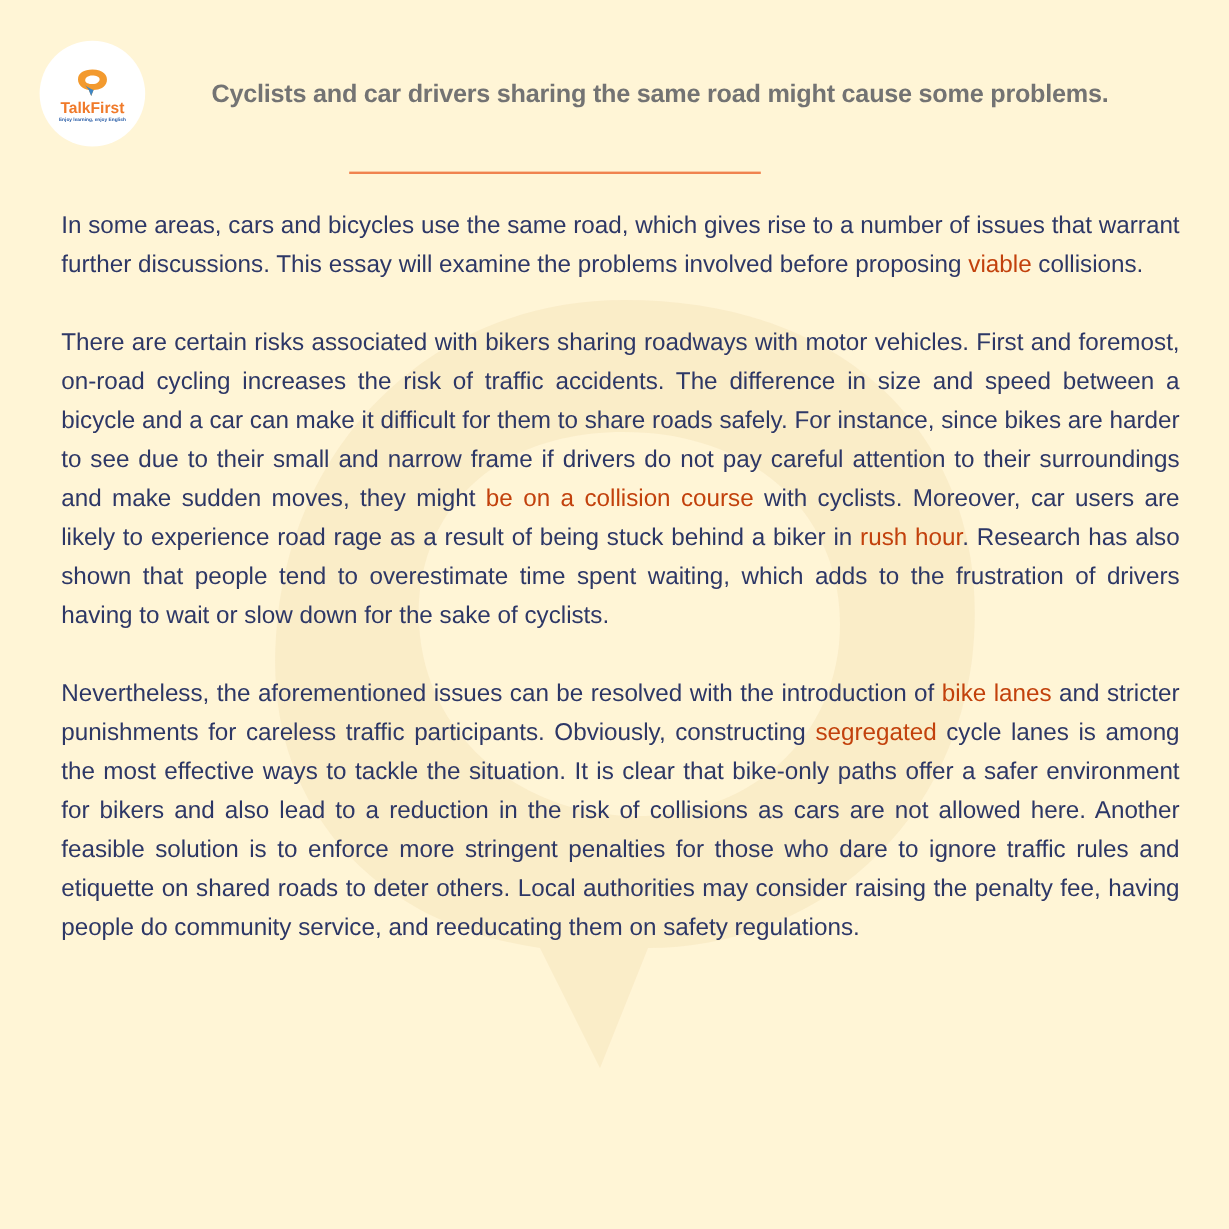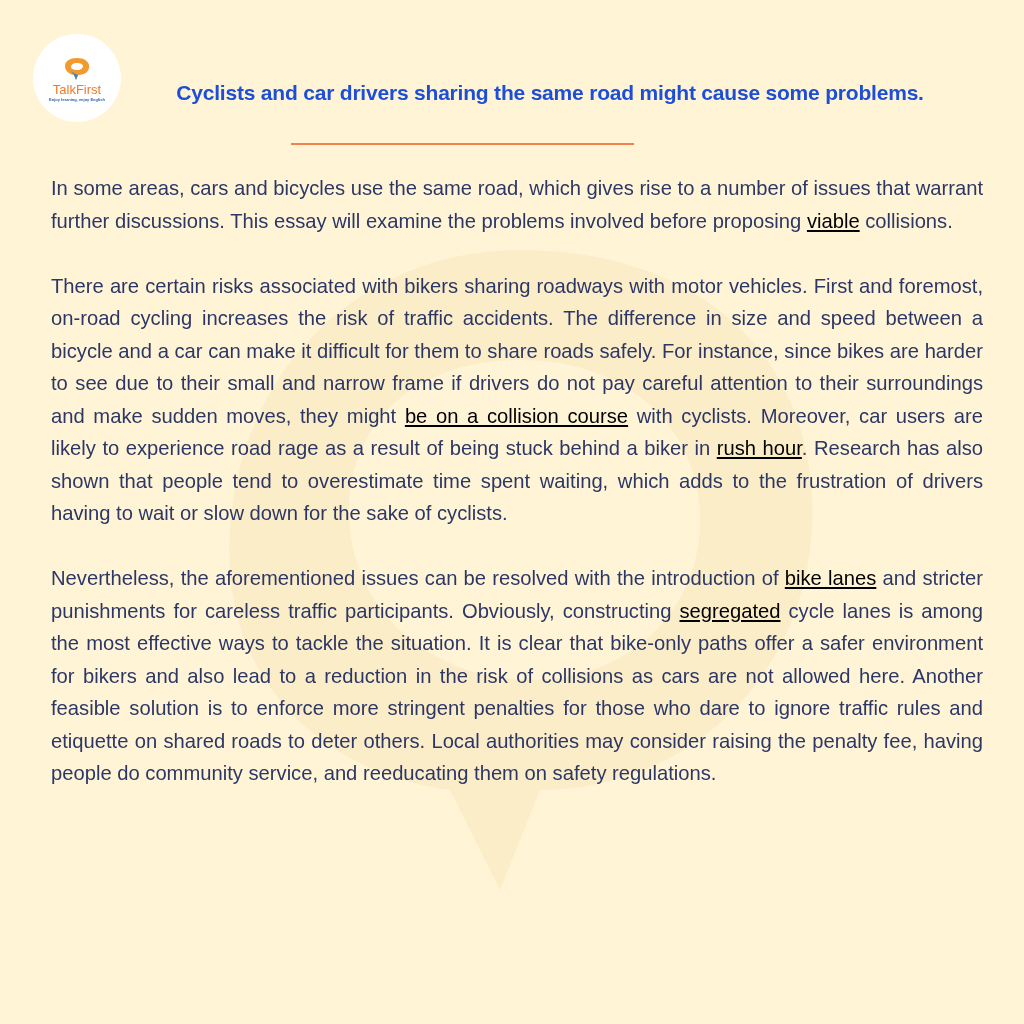--- a/index.html
+++ b/index.html
@@ -35,40 +35,40 @@
       align-items: center;
       justify-content: center;
     }
     .logo-mark {
       width: 30px;
       height: 26px;
       margin-top: 2px;
     }
     .logo-name {
       font-family: "Liberation Sans", sans-serif;
-      font-weight: normal;
+      font-weight: bold;
       font-size: 13px;
       color: #f07a2a;
       line-height: 14px;
       margin-top: 1px;
     }
     .logo-tag {
       font-family: "Liberation Sans", sans-serif;
       font-size: 4px;
       color: #2a5ea8;
       line-height: 5px;
       font-weight: bold;
     }
     .title {
       position: absolute;
       left: 130px;
-      top: 78px;
+      top: 64px;
       width: 840px;
       text-align: center;
-      color: #1d4ed8;
+      color: #737373;
       font-family: "Liberation Sans", sans-serif;
       font-size: 21px;
       line-height: 29px;
       font-weight: bold;
       letter-spacing: -0.2px;
     }
     .title-rule {
       position: absolute;
       left: 291px;
       top: 143px;
@@ -87,22 +87,21 @@
       line-height: 32.5px;
       text-align: justify;
     }
     .essay p {
       margin: 0 0 32.5px 0;
     }
     .essay p.last-par {
       margin-bottom: 0;
     }
     .hl {
-      color: #000000;
-      text-decoration: underline;
+      color: #c2410c;
     }
   </style>
 </head>
 <body>
 
 <svg class="watermark" viewBox="0 0 640 680">
   <path d="M320 20 C 520 20, 630 150, 610 320 C 590 470, 470 560, 340 560 L 300 660 L 250 560 C 110 540, 20 440, 30 300 C 40 140, 160 20, 320 20 Z M 320 130 C 200 130, 140 210, 150 300 C 160 390, 240 450, 330 450 C 430 450, 500 380, 500 290 C 500 200, 430 130, 320 130 Z" fill="#f5e6bd" fill-rule="evenodd" opacity="0.55"></path>
 </svg>
 
 <div class="logo">

